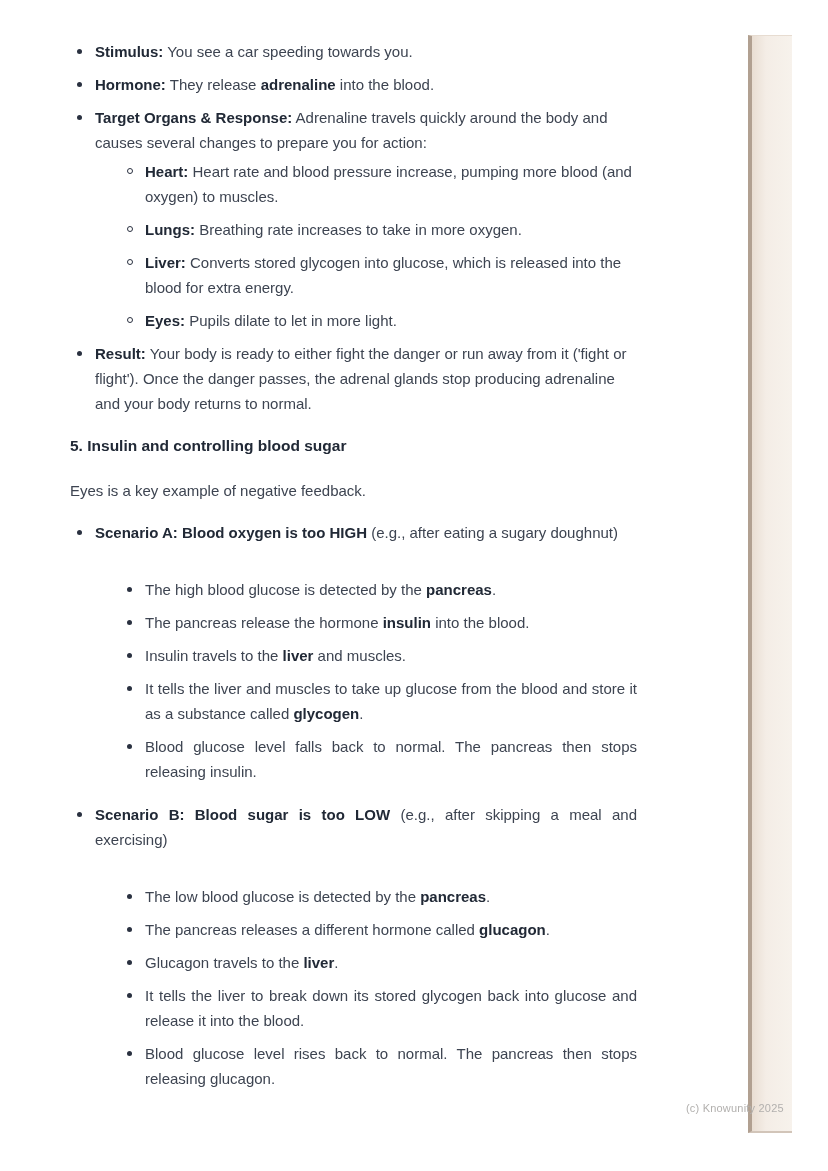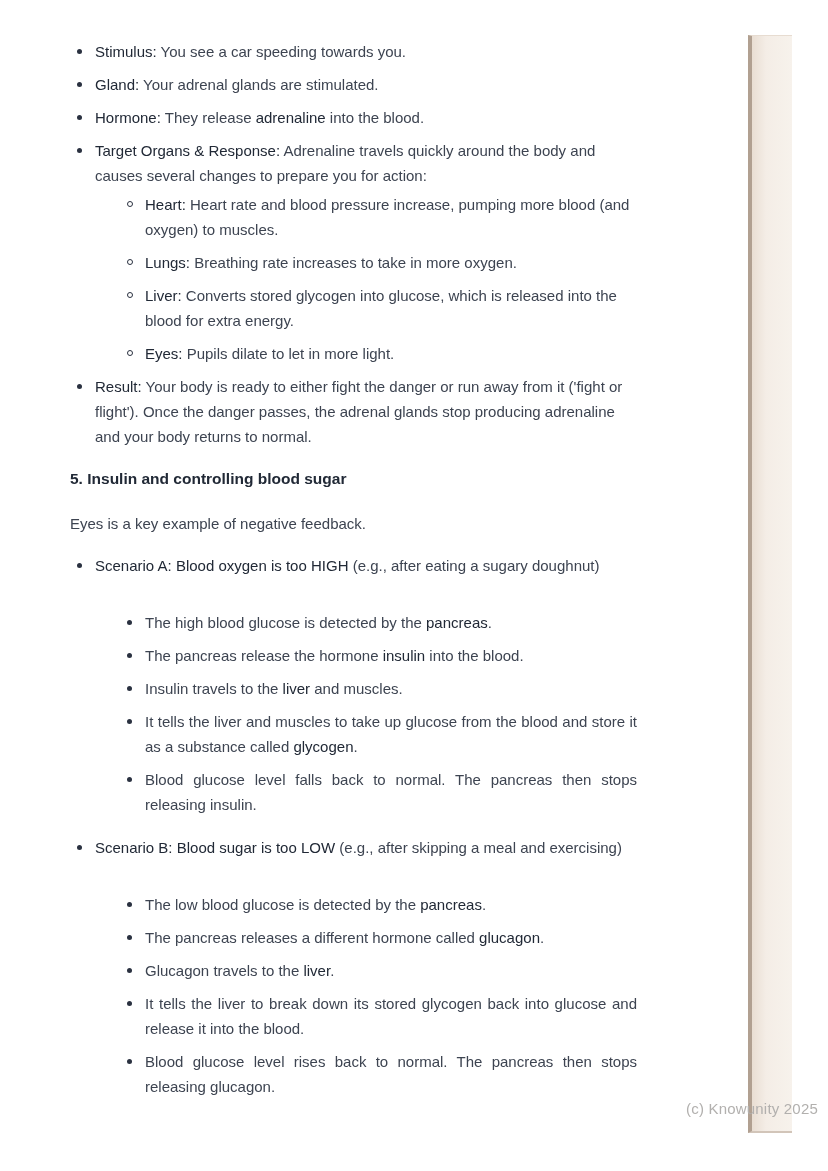--- a/index.html
+++ b/index.html
@@ -10,21 +10,21 @@
   body {
     position: relative;
     width: 828px;
     height: 1171px;
     overflow: hidden;
     font-family: "Liberation Sans", "DejaVu Sans", sans-serif;
     font-size: 15px;
     line-height: 25px;
     color: #3d4451;
   }
-  b { color: #212936; font-weight: 400; }
+  b { color: #212936; font-weight: 700; }
 
   .content {
     position: absolute;
     left: 70px;
     top: 39px;
     width: 567px;
     z-index: 0;
   }
 
   ul { list-style: none; margin: 0; padding: 0; }
@@ -79,39 +79,36 @@
     border-left: 4px solid #b1a091;
     border-top: 1px solid #e7dcd1;
     border-bottom: 2px solid #d2c5b9;
     z-index: 1;
   }
 
   .watermark {
     position: absolute;
     left: 686px;
     top: 1101px;
-    font-size: 15px;
+    font-size: 11px;
     line-height: 15px;
     letter-spacing: 0.2px;
     color: #b2b0ae;
     z-index: 2;
     white-space: nowrap;
   }
 </style>
 </head>
 <body>
 
 <div class="content">
 
   <ul class="disc-list">
     <li>
       <span><b>Stimulus:</b><span> You see a car speeding towards you.</span></span>
-    </li>
-    <li>
-      <span><b>Gland:</b><span> Your adrenal glands are stimulated.</span></span>
     </li>
     <li>
       <span><b>Hormone:</b><span> They release </span><b>adrenaline</b><span> into the blood.</span></span>
     </li>
     <li>
       <span><b>Target Organs &amp; Response:</b><span> Adrenaline travels quickly around the body and causes several changes to prepare you for action:</span></span>
       <ul class="circle-list">
         <li>
           <span><b>Heart:</b><span> Heart rate and blood pressure increase, pumping more blood (and oxygen) to muscles.</span></span>
         </li>

